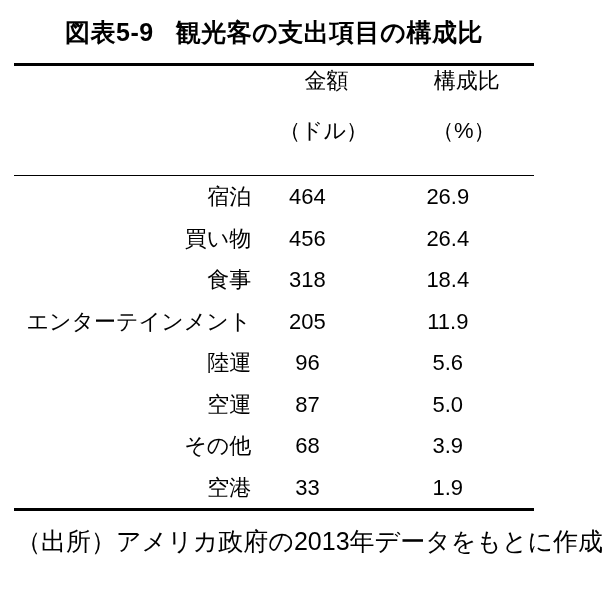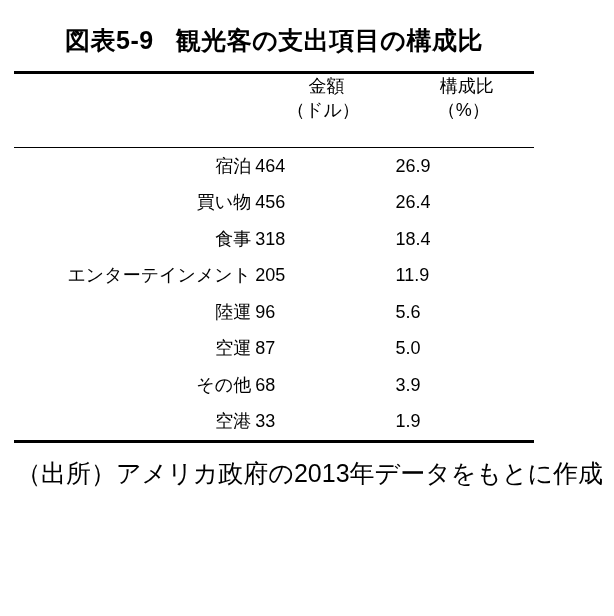--- a/index.html
+++ b/index.html
@@ -12,21 +12,21 @@
     height: 616px;
     font-family: "Liberation Sans", "DejaVu Sans", sans-serif;
     color: #000000;
     overflow: hidden;
   }
   .page {
     position: relative;
     width: 548px;
     height: 616px;
     box-sizing: border-box;
-    padding: 8px 14px;
+    padding: 0 14px;
   }
   .title {
     margin: 0;
     padding: 16px 0 14px 0;
     text-align: center;
     font-size: 25px;
     font-weight: bold;
     letter-spacing: 0.5px;
     white-space: nowrap;
   }
@@ -34,53 +34,54 @@
     font-weight: bold;
   }
   .title .title-gap {
     display: inline-block;
     width: 22px;
   }
   table.data {
     width: 100%;
     border-collapse: collapse;
     table-layout: fixed;
-    font-size: 18px;
+    font-size: 22px;
   }
   table.data col.c-label { width: 46%; }
   table.data col.c-amount { width: 27%; }
   table.data col.c-share { width: 27%; }
   thead th {
     font-weight: normal;
     padding: 0;
     vertical-align: top;
   }
   thead .head-cell {
     text-align: center;
     line-height: 1.35;
     padding: 9px 6px 9px 6px;
   }
   thead .head-cell .l2 {
     display: block;
+    margin-top: 20px;
   }
   thead tr.head-row th {
     border-top: 3px solid #000;
     border-bottom: 1.5px solid #000;
   }
   tbody td {
     padding: 7px 2px 7px 2px;
     line-height: 1.25;
   }
   tbody td.label {
     text-align: right;
     padding-left: 4px;
     white-space: nowrap;
   }
   tbody td.num {
-    text-align: left;
+    text-align: center;
     padding-right: 34px;
   }
   tbody tr.total td {
     border-top: 1.5px solid #000;
     padding-top: 9px;
     padding-bottom: 9px;
   }
   .rule-bottom {
     border-top: 3px solid #000;
     margin-top: 0;

